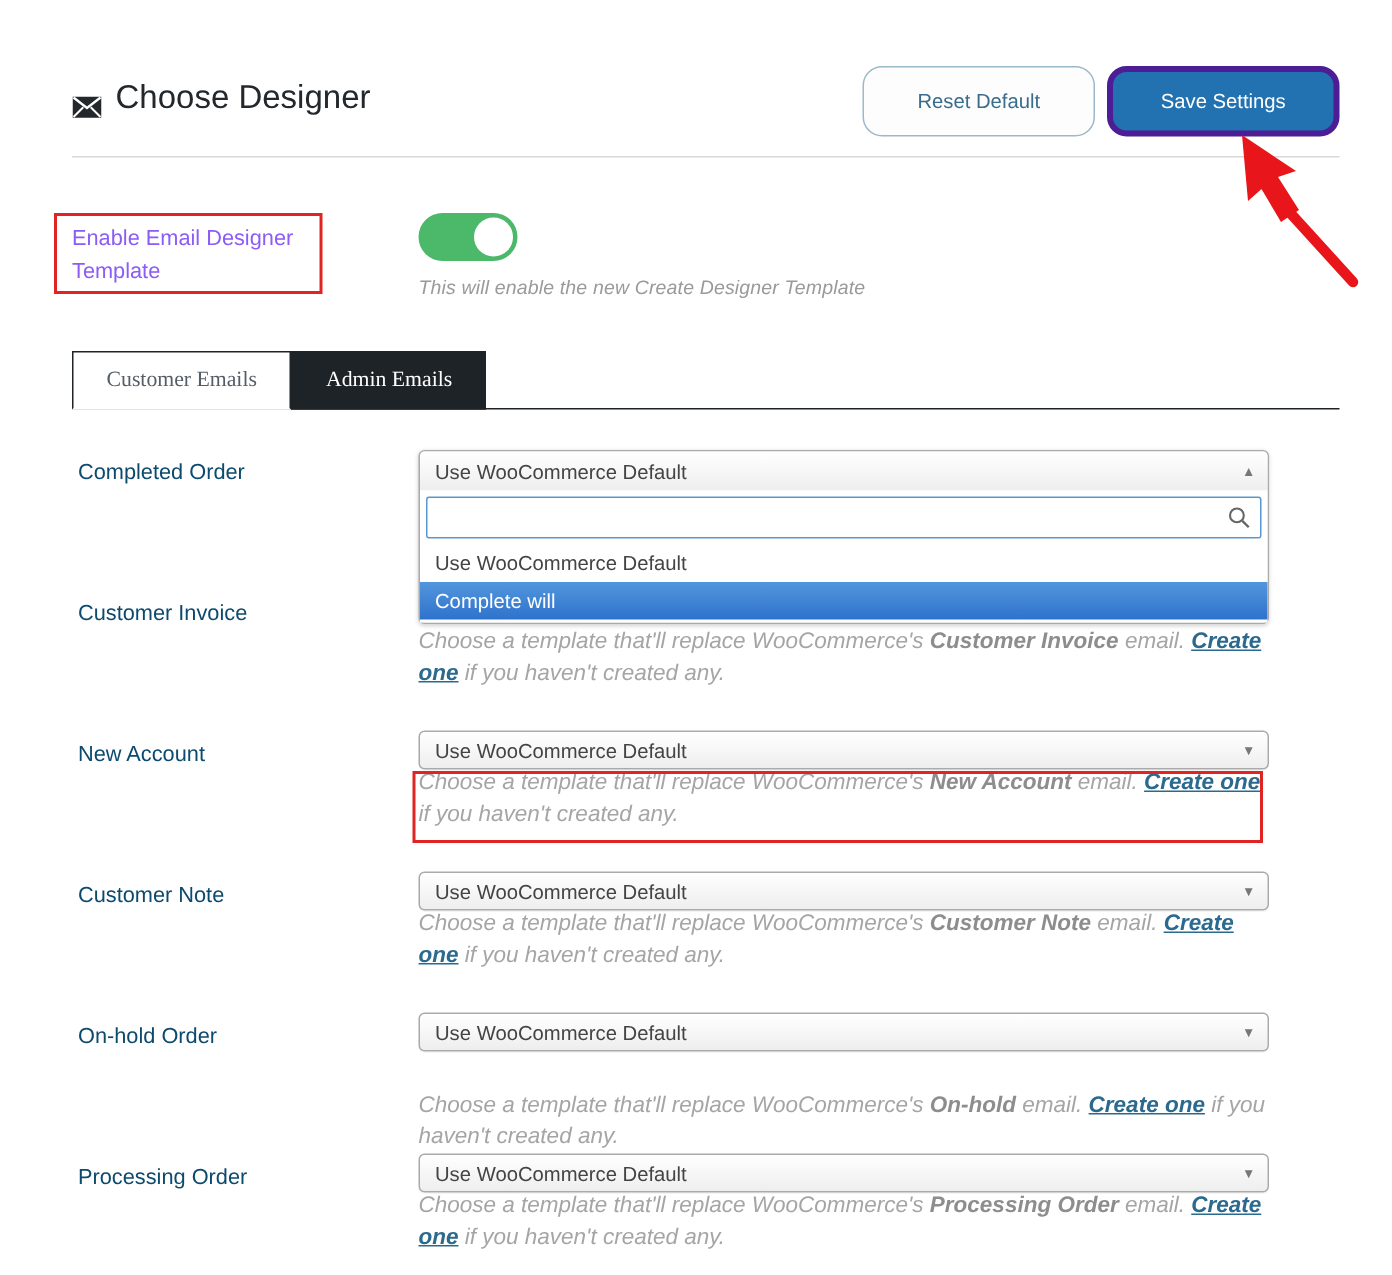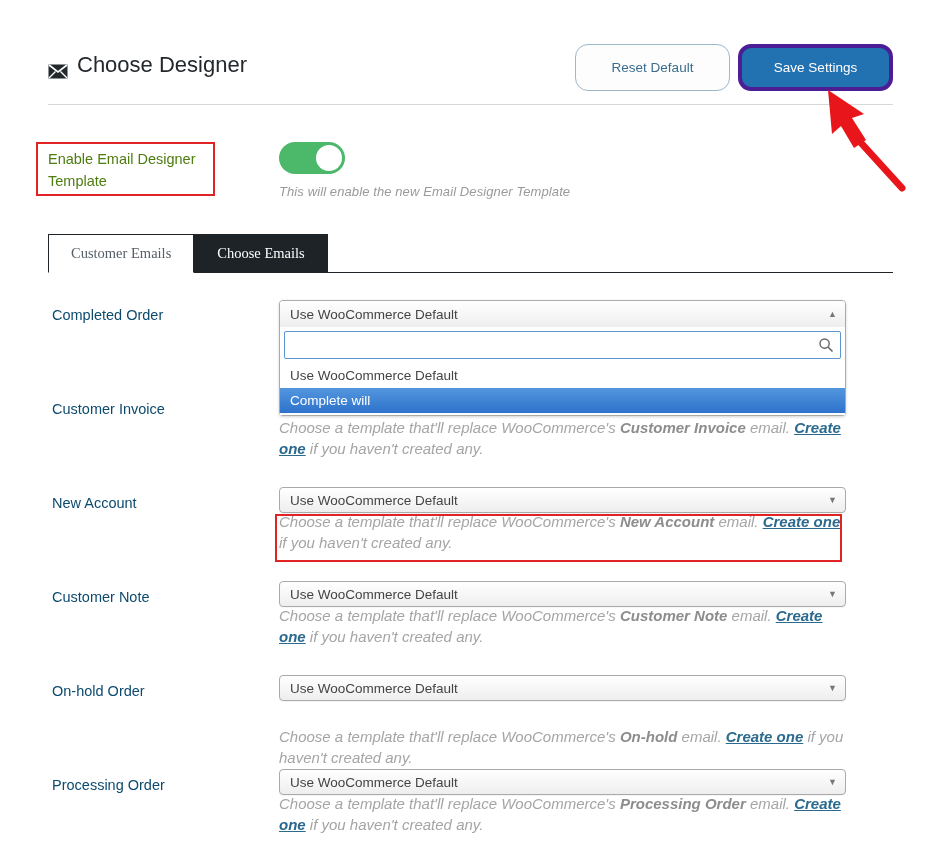--- a/index.html
+++ b/index.html
@@ -39,21 +39,21 @@
   }
   .btn-primary {
     background: #2271b1; border: 4px solid #4c1d95; color: #ffffff;
   }
   .hr {
     position: absolute; left: 48px; top: 104px; width: 845px; height: 1px;
     background: #d8d8d8;
   }
   .enable-label {
     position: absolute; left: 48px; top: 148px; width: 160px;
-    font-size: 14.5px; color: #4d7c0f; line-height: 22px;
+    font-size: 14.5px; color: #8b5cf6; line-height: 22px;
   }
   .redbox {
     position: absolute; border: 2px solid #e02424; pointer-events: none;
   }
   .redbox-enable { left: 36px; top: 142px; width: 179px; height: 54px; }
   .redbox-newaccount { left: 275px; top: 514px; width: 567px; height: 48px; }
 
   .toggle {
     position: absolute; left: 279px; top: 142px;
     width: 66px; height: 32px; border-radius: 16px;
@@ -189,25 +189,25 @@
     </div>
   </div>
   <div class="hr"></div>
 
   <div class="enable-label">Enable Email Designer Template</div>
   <div class="redbox redbox-enable"></div>
 
   <div class="toggle">
     <div class="toggle-knob"></div>
   </div>
-  <div class="enable-desc">This will enable the new Email Designer Template</div>
+  <div class="enable-desc">This will enable the new Create Designer Template</div>
 
   <div class="tabs">
     <div class="tab tab-active">Customer Emails</div>
-    <div class="tab tab-inactive">Choose Emails</div>
+    <div class="tab tab-inactive">Admin Emails</div>
   </div>
 
   <div class="row-label" style="top:307px">Completed Order</div>
 
   <div class="dd-open">
     <div class="dd-head">
       <span>Use WooCommerce Default</span>
       <span class="caret-up">▲</span>
     </div>
     <div class="dd-searchwrap">

